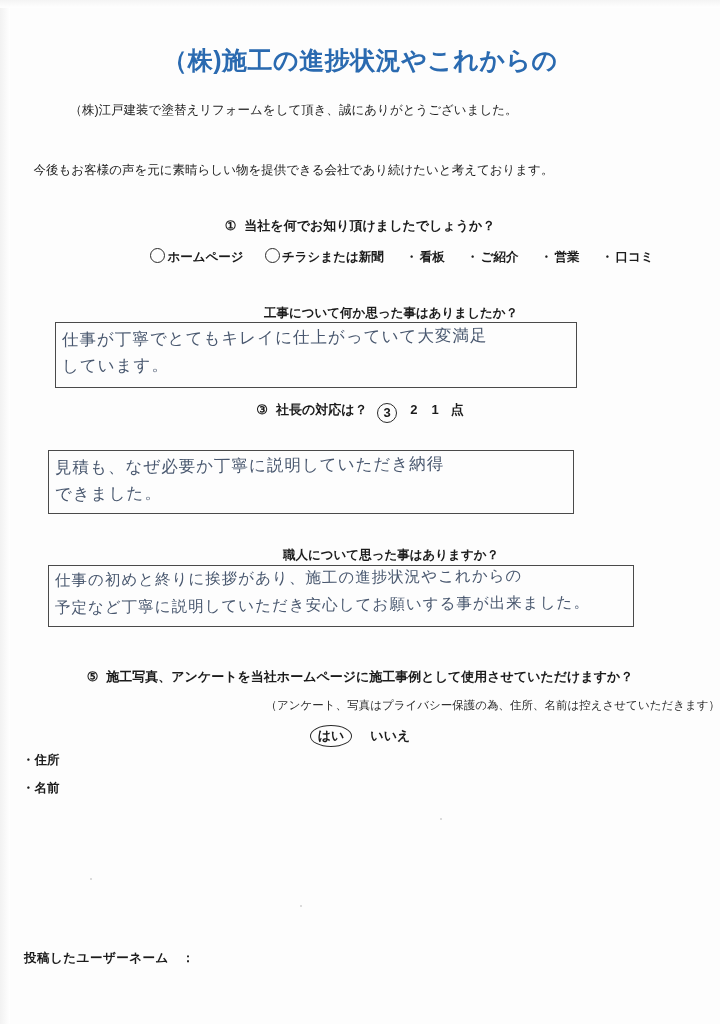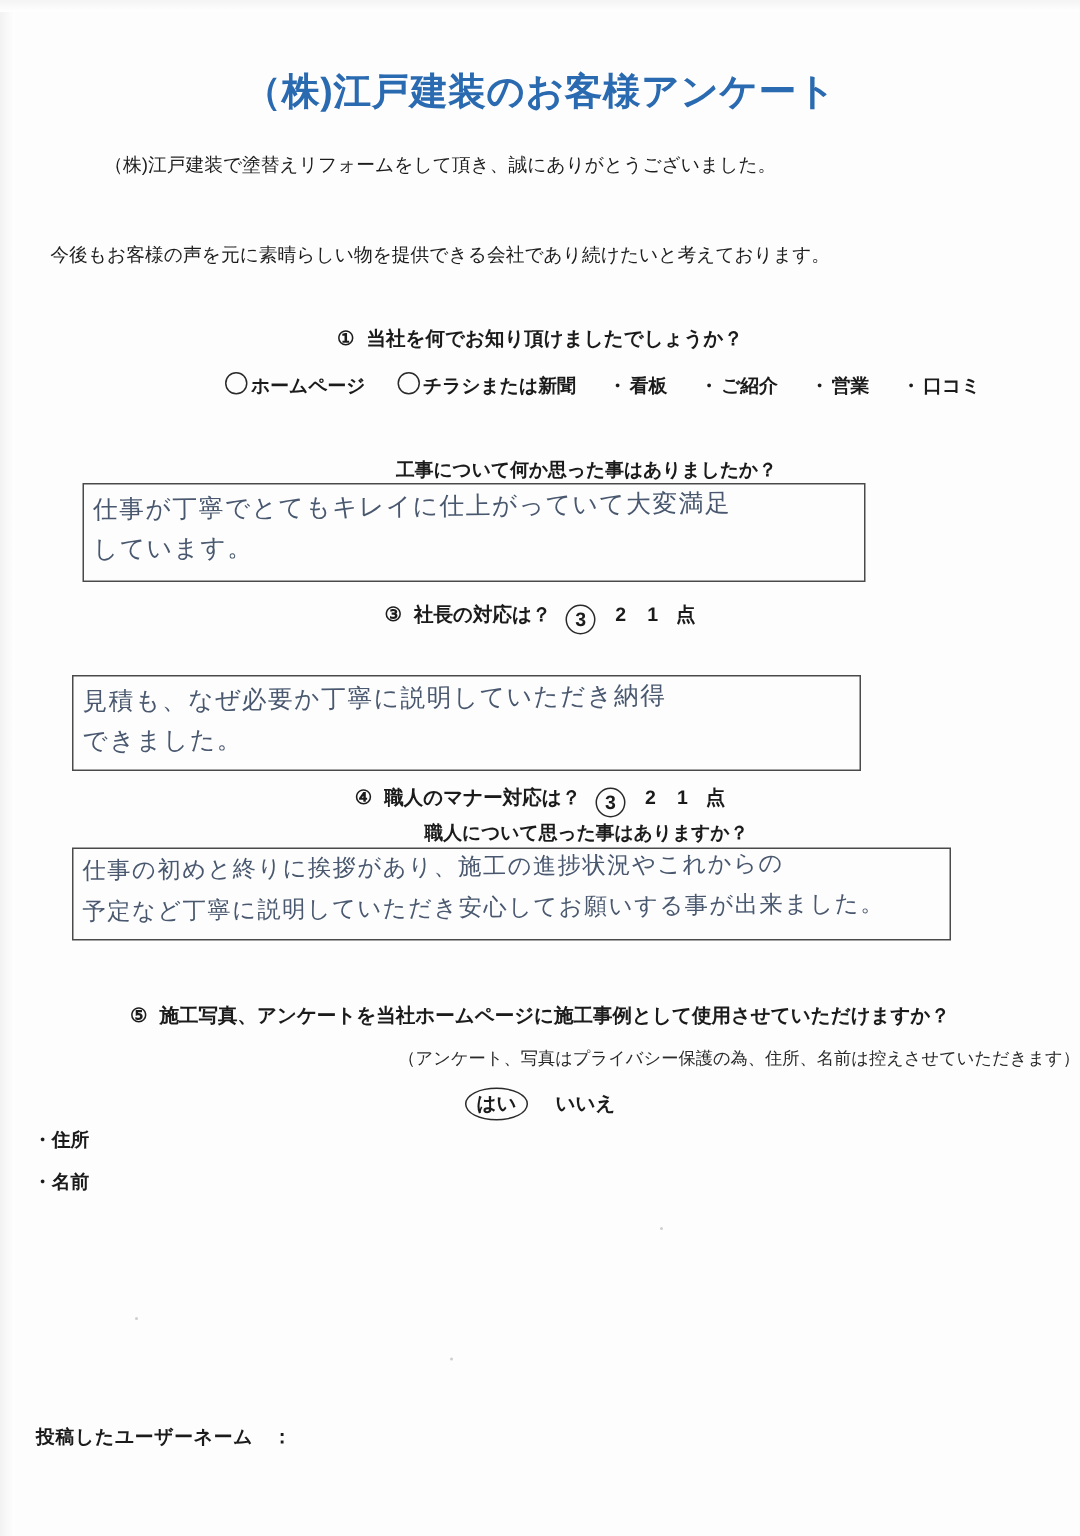--- a/index.html
+++ b/index.html
@@ -208,21 +208,21 @@
     border-radius: 50%;
   }
 </style>
 </head>
 <body>
 
 <div class="page">
   <div class="scan-edge-left"></div>
   <div class="scan-edge-top"></div>
 
-  <div class="title">（株)江戸建装のお客様アンケート</div>
+  <div class="title">（株)施工の進捗状況やこれからの</div>
 
   <div class="intro intro-1">（株)江戸建装で塗替えリフォームをして頂き、誠にありがとうございました。</div>
   <div class="intro intro-3">今後もお客様の声を元に素晴らしい物を提供できる会社であり続けたいと考えております。</div>
 
   <div class="q-line q1">
     <span class="q-num">①</span><span>当社を何でお知り頂けましたでしょうか？</span>
   </div>
   <div class="opts1">
     <span class="opt"><span class="circle-mark"></span><span>ホームページ</span></span>
     <span class="opt"><span class="circle-mark"></span><span>チラシまたは新聞</span></span>
@@ -240,26 +240,20 @@
   <div class="q-line q3">
     <span class="q-num">③</span><span>社長の対応は？</span>
     <span class="score">
       <span class="sel">3</span><span class="num">2</span><span class="num">1</span><span class="unit">点</span>
     </span>
   </div>
   <div class="answer-box box2"></div>
   <div class="hand hand-2"><span>見積も、なぜ必要か丁寧に説明していただき納得</span></div>
   <div class="hand" style="left:55px; top:483px;"><span>できました。</span></div>
 
-  <div class="q-line q4">
-    <span class="q-num">④</span><span>職人のマナー対応は？</span>
-    <span class="score">
-      <span class="sel">3</span><span class="num">2</span><span class="num">1</span><span class="unit">点</span>
-    </span>
-  </div>
   <div class="sub-q sub-q3" style="top:547px;">職人について思った事はありますか？</div>
   <div class="answer-box box3" style="top:565px;"></div>
   <div class="hand hand-3" style="top:568px;"><span>仕事の初めと終りに挨拶があり、施工の進捗状況やこれからの</span></div>
   <div class="hand" style="left:55px; top:595px; font-size:15.5px;"><span>予定など丁寧に説明していただき安心してお願いする事が出来ました。</span></div>
 
   <div class="q5">
     <span class="q-num">⑤</span><span>施工写真、アンケートを当社ホームページに施工事例として使用させていただけますか？</span>
   </div>
   <div class="note">（アンケート、写真はプライバシー保護の為、住所、名前は控えさせていただきます）</div>
   <div class="yesno">

